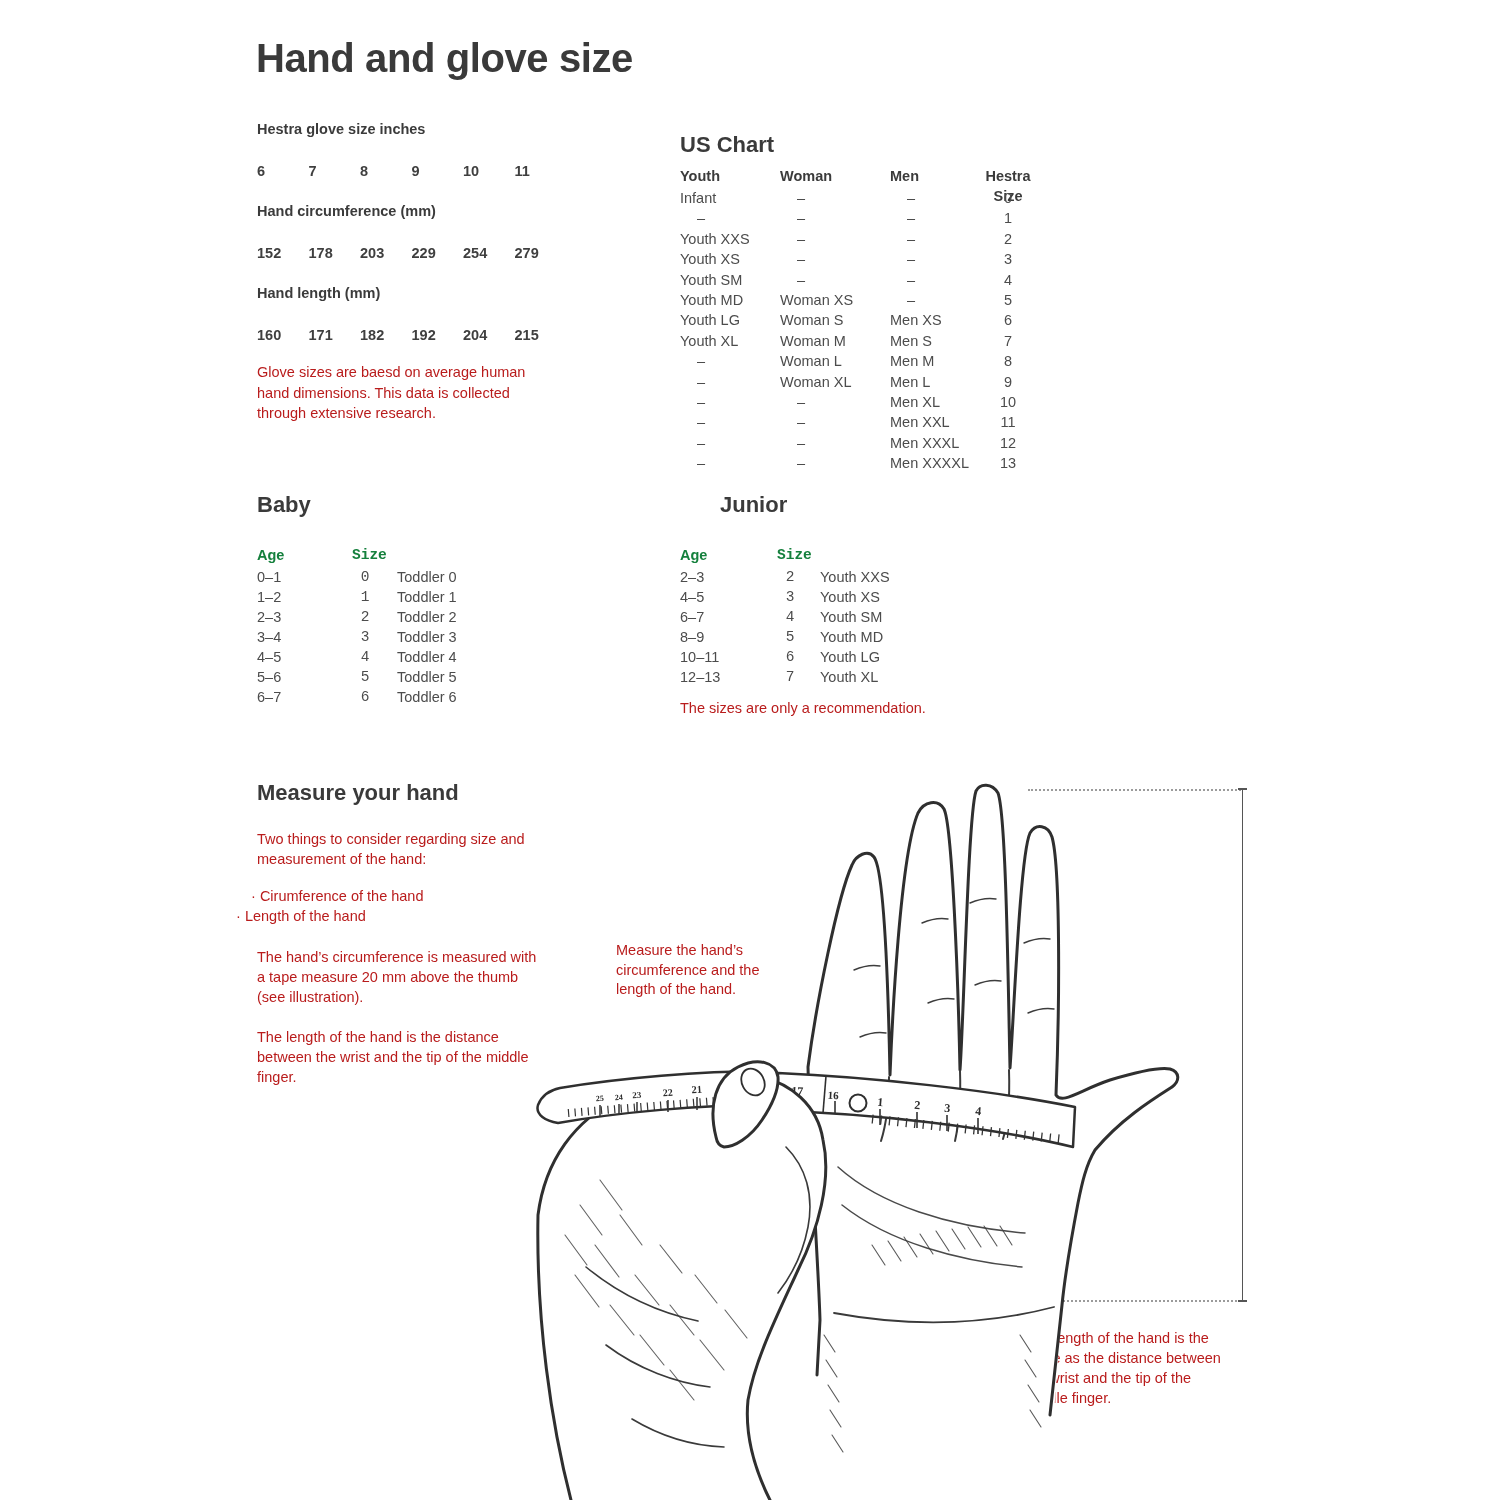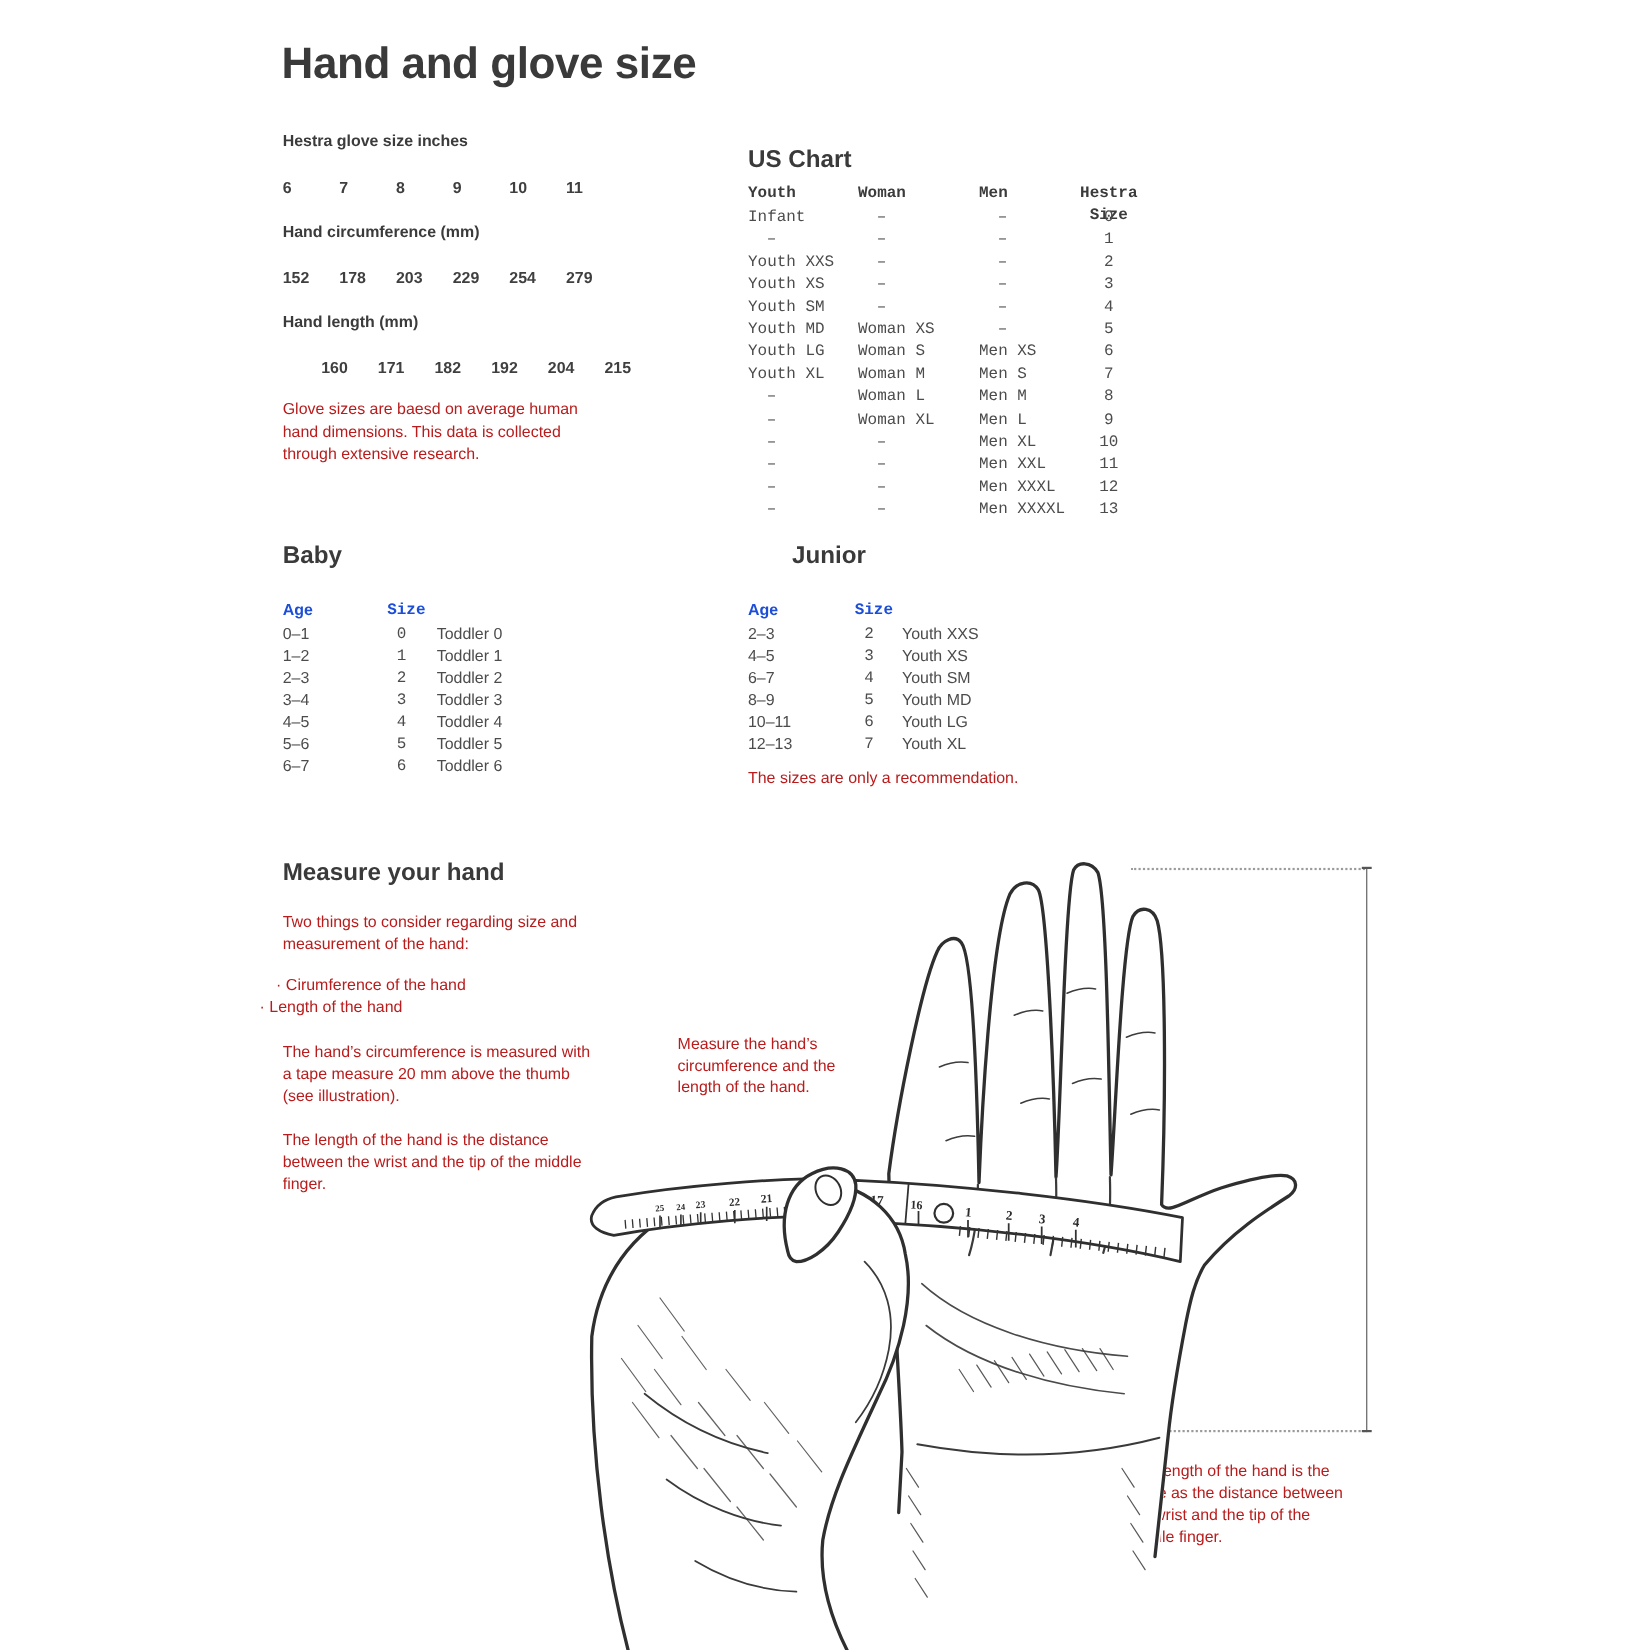--- a/index.html
+++ b/index.html
@@ -7,28 +7,28 @@
     width:1500px;height:1500px;position:relative;overflow:hidden;
     background:#ffffff;
     font-family:"Liberation Sans",sans-serif;
     font-size:14.5px;line-height:20px;color:#4c4c4c;
   }
   .abs{position:absolute;}
   .h1{font-size:40px;line-height:44px;font-weight:700;color:#3a3a3a;letter-spacing:-.4px;}
   .h2{font-size:22px;line-height:26px;font-weight:700;color:#3a3a3a;}
   .b{font-weight:700;color:#3b3b3b;}
   .grid6{display:grid;grid-template-columns:repeat(6,51.5px);font-weight:700;color:#3f3f3f;}
-  .ustable{display:grid;grid-template-columns:100px 110px 80px 76px;grid-template-rows:22px;grid-auto-rows:20.4px;font-family:Liberation Mono, monospace;}
+  .ustable{display:grid;grid-template-columns:100px 110px 80px 76px;grid-template-rows:22px;grid-auto-rows:20.4px;}
   .ustable .hd{font-weight:700;color:#3b3b3b;}
   .ustable .c4{text-align:center;}
   .ustable .dash{padding-left:17px;}
   .minitable{display:grid;grid-template-rows:22px;grid-auto-rows:20px;}
   .baby{grid-template-columns:95px 26px 160px;}
   .jr{grid-template-columns:97px 26px 160px;}
-  .minitable .hd{font-weight:700;color:#1d4ed8;}
+  .minitable .hd{font-weight:700;color:#15803d;}
   .minitable .c2{text-align:center;font-family:Liberation Mono, monospace;}
   .minitable .hd.c2{text-align:left;}
   .baby .c3{padding-left:19px;}
   .jr .c3{padding-left:17px;}
   .dotline{border-top:2px dotted #9b9b9b;height:0;}
   .vline{border-left:1.8px solid #555;width:0;}
   .vcap{height:1.8px;background:#555;}
   .note{color:#b91c1c;}
   svg text{font-family:"Liberation Serif",serif;font-weight:700;fill:#2c2c2c;}
 </style>
@@ -49,21 +49,21 @@
 <div class="abs b" style="left:257px;top:201px;">Hand circumference (mm)</div>
 <div class="abs grid6" style="left:257px;top:243px;">
   <div>152</div>
     <div>178</div>
     <div>203</div>
     <div>229</div>
     <div>254</div>
     <div>279</div>
 </div>
 <div class="abs b" style="left:257px;top:283px;">Hand length (mm)</div>
-<div class="abs grid6" style="left:257px;top:325px;margin-left:35px;">
+<div class="abs grid6" style="left:257px;top:325px;">
   <div>160</div>
     <div>171</div>
     <div>182</div>
     <div>192</div>
     <div>204</div>
     <div>215</div>
 </div>
 <div class="abs note" style="left:257px;top:362px;width:302px;line-height:20.5px;">Glove sizes are baesd on average human hand dimensions. This data is collected through extensive research.</div>
 
 <div class="abs h2" style="left:680px;top:132px;">US Chart</div>

